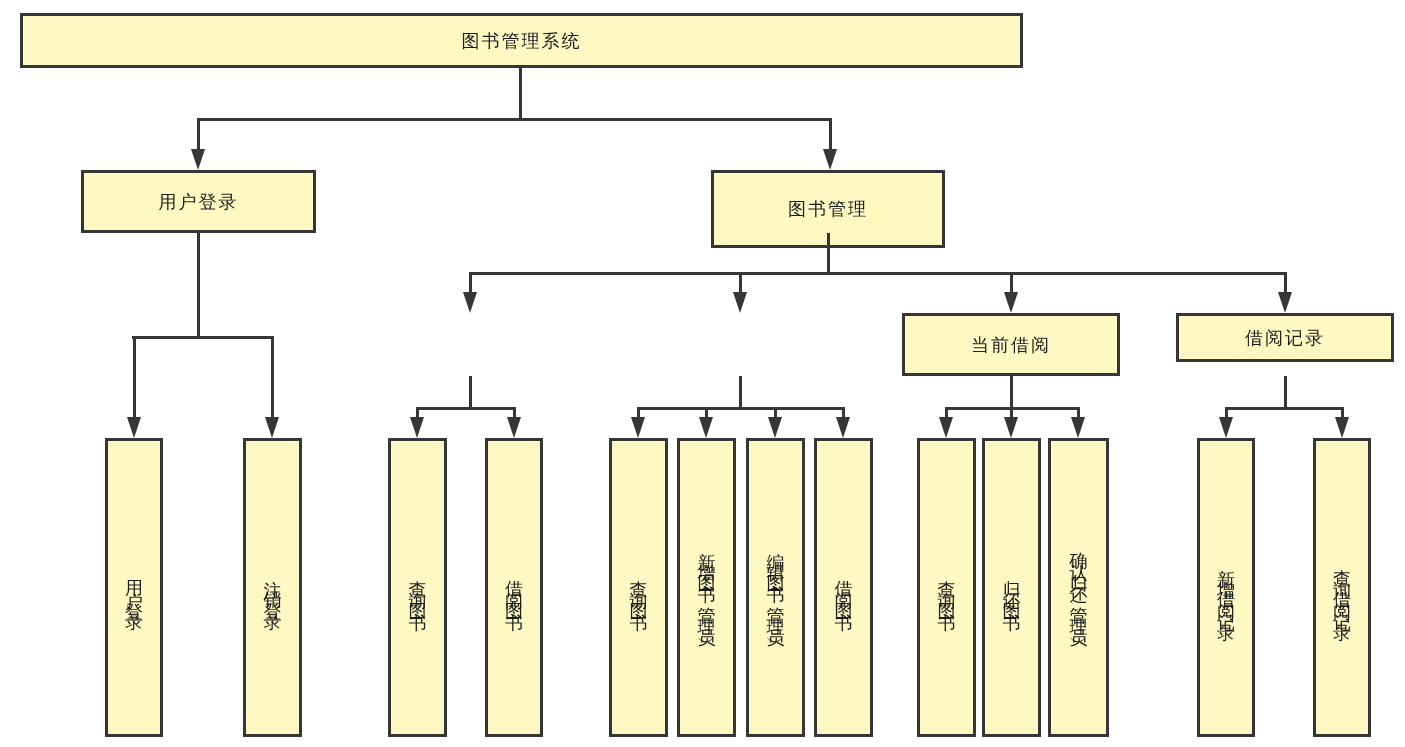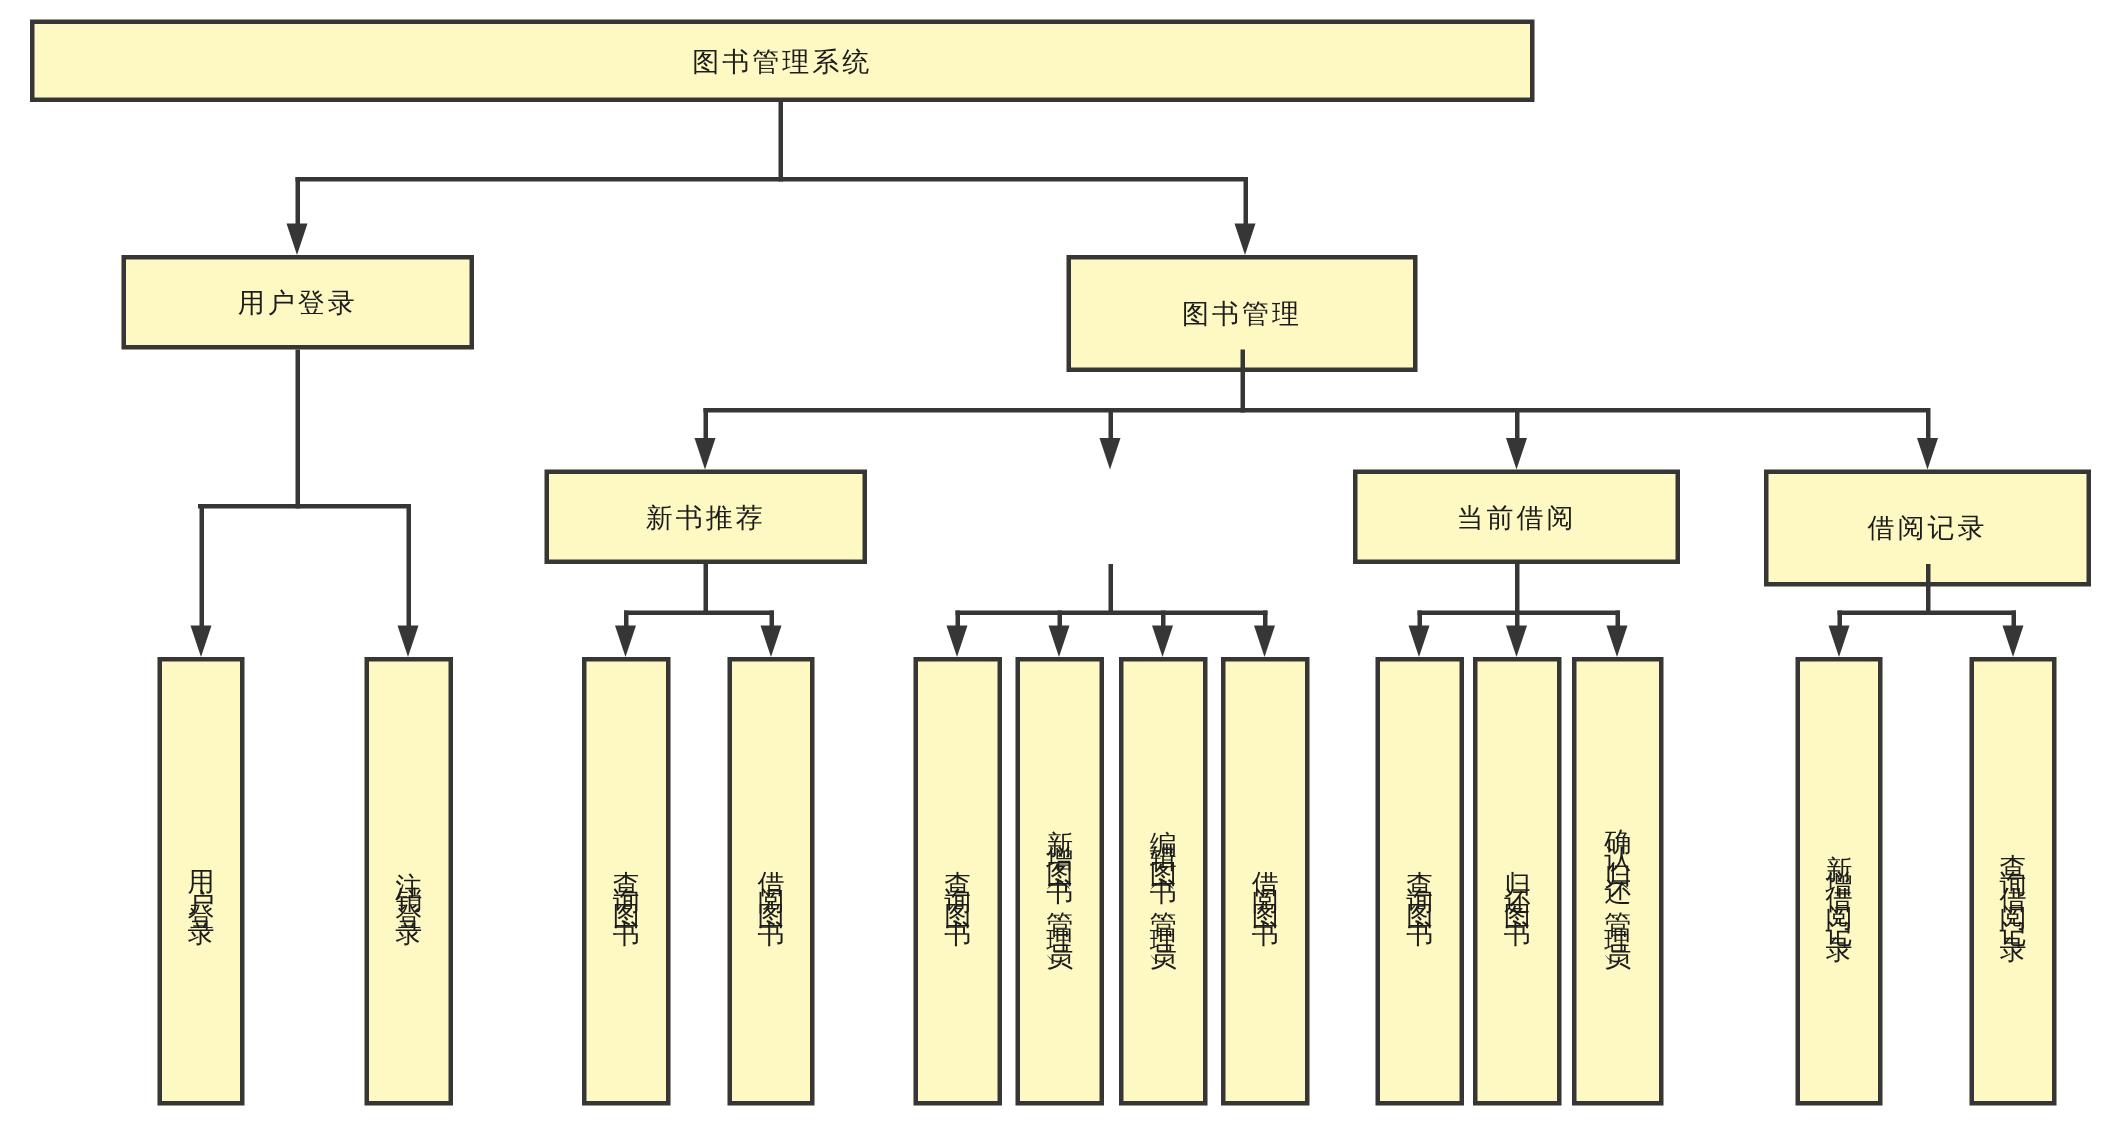--- a/index.html
+++ b/index.html
@@ -46,27 +46,24 @@
     <span>图书管理系统</span>
   </div>
 
   <div class="box" style="left:81px;top:170px;width:235px;height:63px">
     <span>用户登录</span>
   </div>
   <div class="box" style="left:711px;top:170px;width:234px;height:78px">
     <span>图书管理</span>
   </div>
 
-  <div class="box" style="left:363px;top:313px;width:215px;height:63px">
-    <span>新书推荐</span>
-  </div>
   <div class="box" style="left:902px;top:313px;width:218px;height:63px">
     <span>当前借阅</span>
   </div>
-  <div class="box" style="left:1176px;top:313px;width:218px;height:78px">
+  <div class="box" style="left:1176px;top:313px;width:218px;height:49px">
     <span>借阅记录</span>
   </div>
 
   <div class="box leaf" style="left:105px;width:58px">
     <span>用户登录</span>
   </div>
   <div class="box leaf" style="left:243px;width:59px">
     <span>注销登录</span>
   </div>
 

